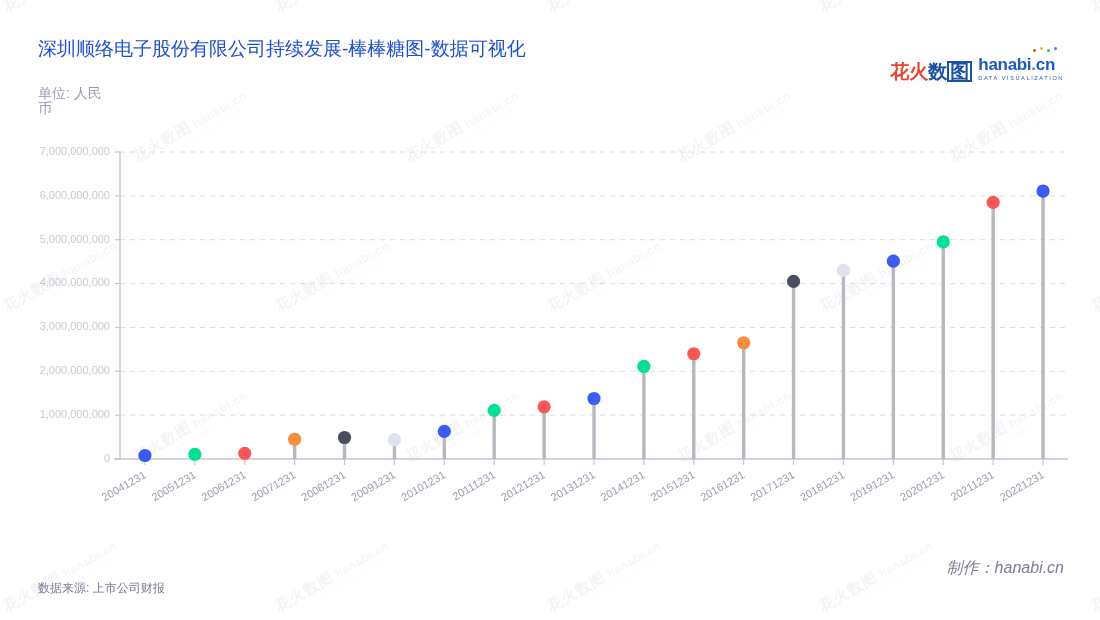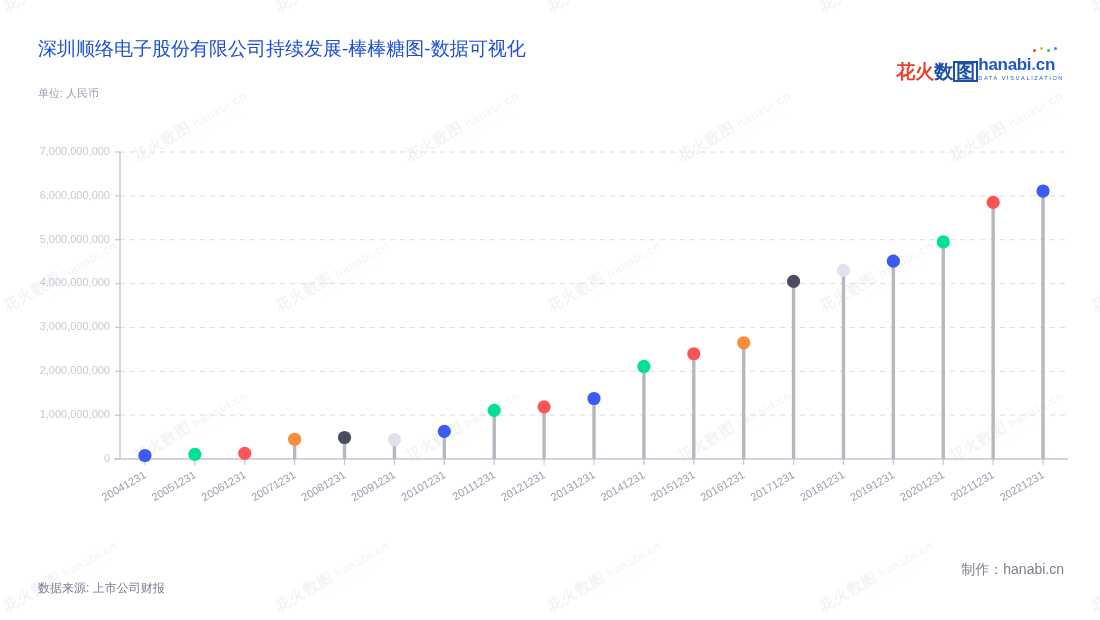--- a/index.html
+++ b/index.html
@@ -62,34 +62,35 @@
     line-height: 26px;
     color: #1d4ed8;
     z-index: 5;
     white-space: nowrap;
   }
   #unit-label {
     position: absolute;
     left: 38px;
     top: 86px;
     width: 72px;
-    font-size: 11px;
+    font-size: 14px;
     line-height: 15px;
     color: #9a9bb0;
     z-index: 5;
   }
 
   
   #brand-logo {
     position: absolute;
     right: 36px;
     top: 52px;
     z-index: 5;
     display: flex;
     align-items: flex-end;
+    gap: 6px;
   }
   #logo-cn {
     font-size: 19px;
     font-weight: 700;
     letter-spacing: 0px;
     line-height: 20px;
     white-space: nowrap;
   }
   #logo-cn .c-red { color: #e8432e; }
   #logo-cn .c-blue { color: #1d4fa8; }
@@ -162,24 +163,25 @@
     width: 170px;
     font-size: 12px;
     line-height: 19px;
     color: #7c7d93;
     z-index: 5;
   }
   #credit-note {
     position: absolute;
     right: 36px;
     bottom: 41px;
-    font-size: 14px;
+    font-size: 16px;
     color: #7c7d93;
     z-index: 5;
     white-space: nowrap;
+    font-style: italic;
   }
 </style>
 </head>
 <body>
 
 <div id="watermark-layer">
     <div class="wm" style="left: 0px; top: 0px;"><span class="wm-cn">花火数图</span></div>
     <div class="wm" style="left: 272px; top: 0px;"><span class="wm-cn">花火数图</span></div>
     <div class="wm" style="left: 544px; top: 0px;"><span class="wm-cn">花火数图</span></div>
     <div class="wm" style="left: 816px; top: 0px;"><span class="wm-cn">花火数图</span></div>

